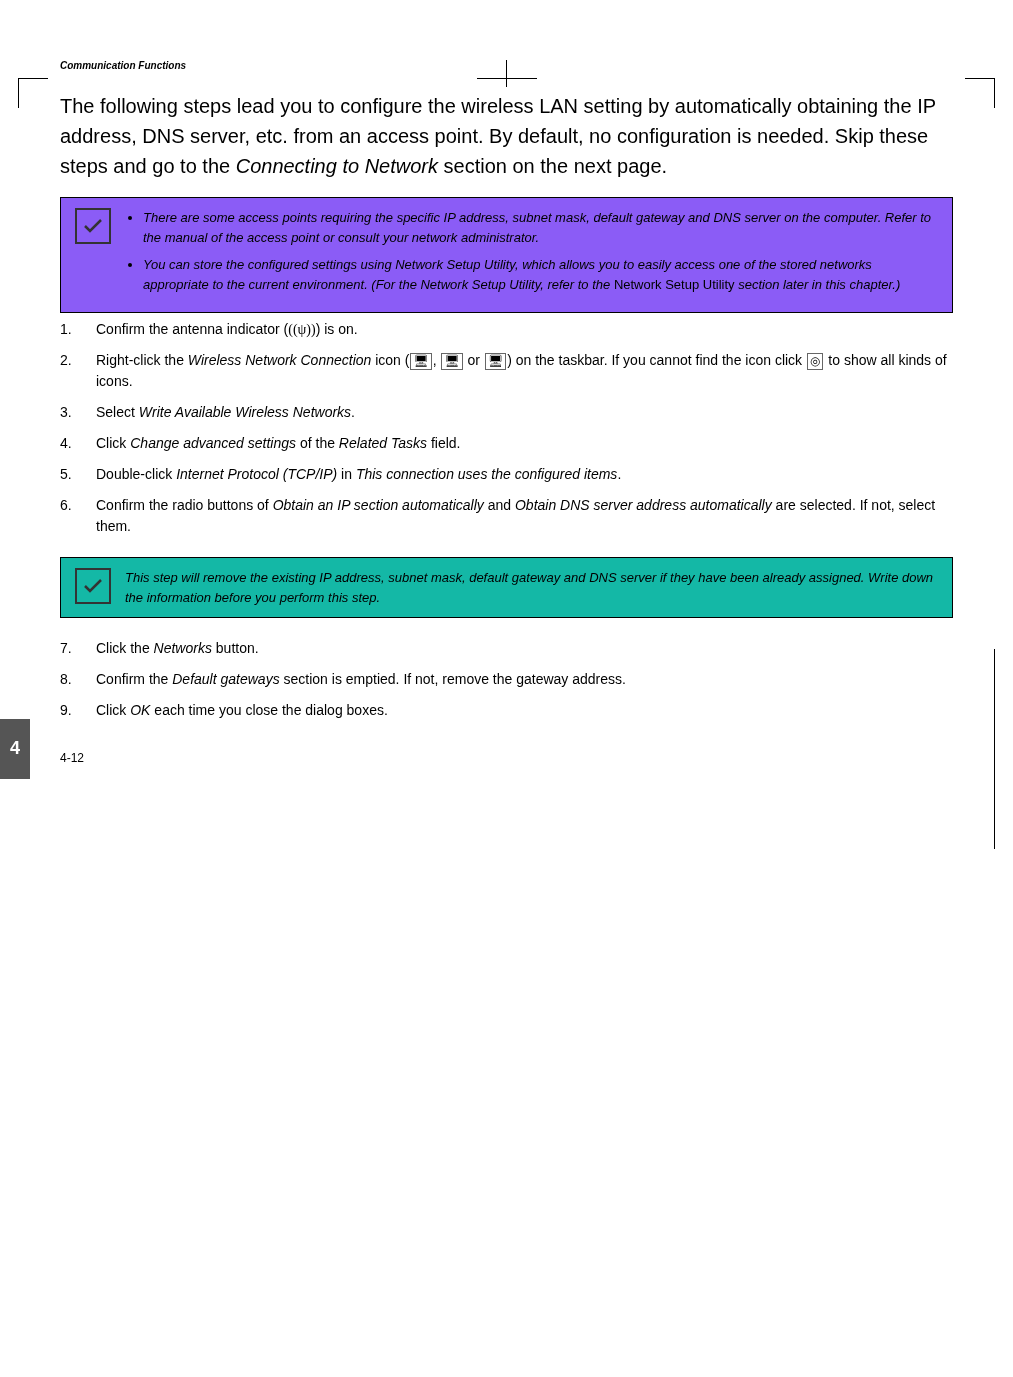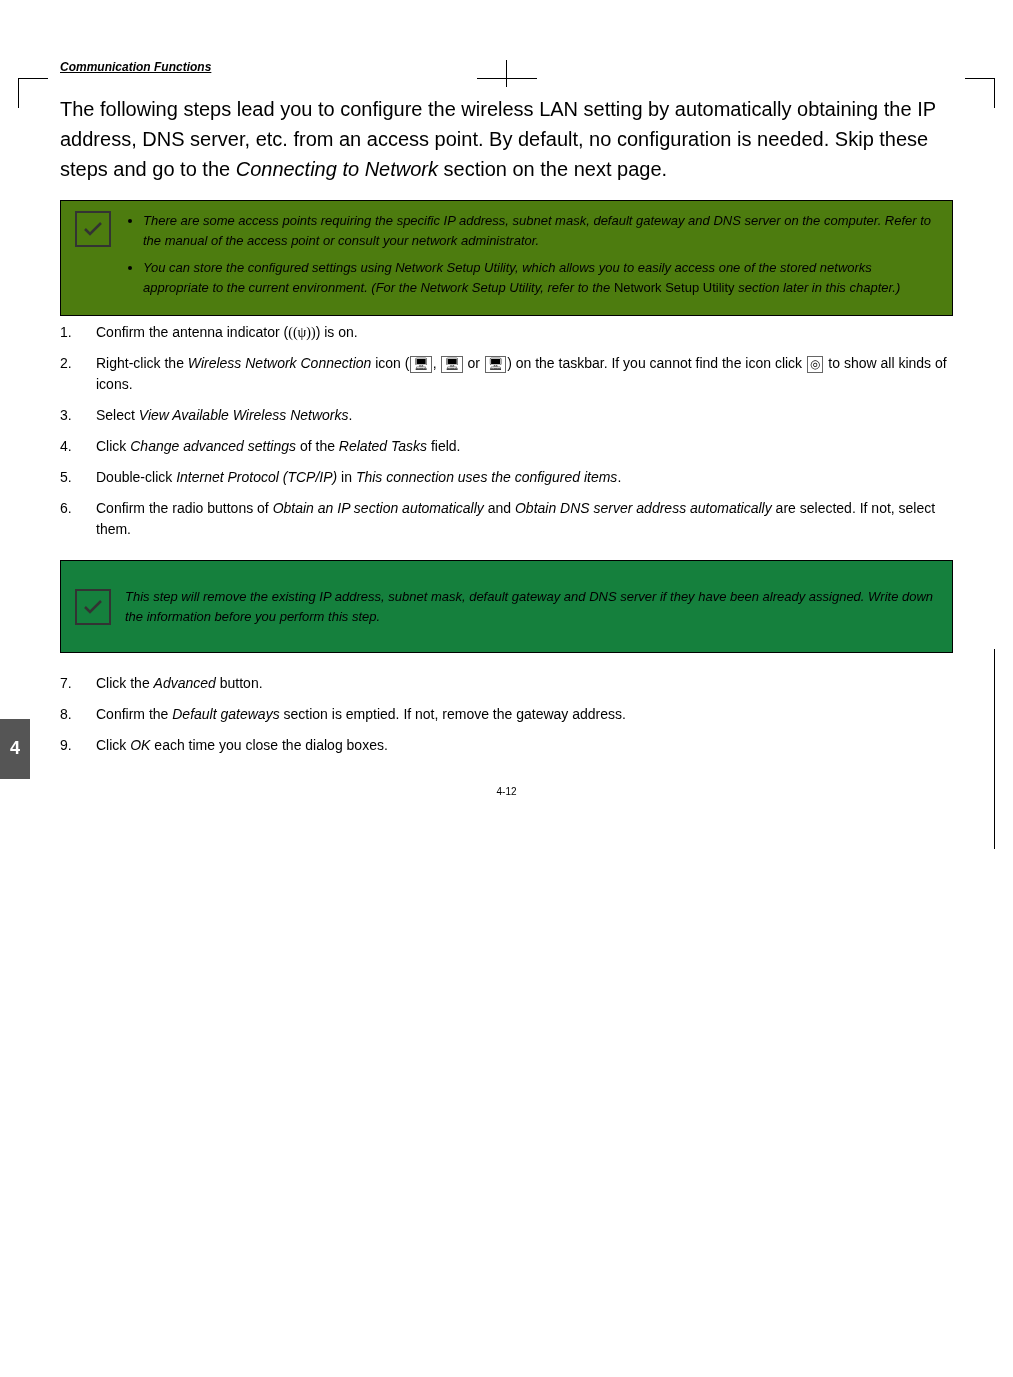--- a/index.html
+++ b/index.html
@@ -84,22 +84,21 @@
     .content-area {
       margin-left: 60px;
       margin-right: 60px;
       margin-top: 60px;
       padding-bottom: 60px;
     }
 
     .section-header {
       font-style: italic;
       font-weight: bold;
-      font-size: 12px;
-      text-decoration: underline;
+      font-size: 10px;
       margin-bottom: 20px;
     }
 
     .subsection-title {
       font-weight: bold;
       font-size: 16px;
       margin-bottom: 12px;
     }
 
     .body-text {
@@ -107,21 +106,21 @@
       line-height: 1.5;
       margin-bottom: 16px;
     }
 
     .note-box {
       display: flex;
       align-items: flex-start;
       border: 1px solid #000;
       padding: 10px 14px;
       margin: 6px 0;
-      background: #4d7c0f;
+      background: #8b5cf6;
     }
 
     .note-icon {
       min-width: 36px;
       width: 36px;
       height: 36px;
       border: 2px solid #333;
       display: flex;
       align-items: center;
       justify-content: center;
@@ -180,32 +179,32 @@
       display: inline-block;
       font-size: 12px;
       border: 1px solid #666;
       padding: 0 2px;
       vertical-align: middle;
       line-height: 1.3;
       margin: 0 1px;
     }
 
     .page-number {
-      text-align: center;
+      text-align: left;
       margin-top: 30px;
-      font-size: 10px;
+      font-size: 12px;
     }
 
     .note-box-small {
       display: flex;
-      align-items: center;
+      align-items: flex-start;
       border: 1px solid #000;
-      padding: 26px 14px;
+      padding: 10px 14px;
       margin: 20px 0;
-      background: #15803d;
+      background: #14b8a6;
     }
 
     .note-content-plain {
       font-size: 13px;
       font-style: italic;
       line-height: 1.5;
     }
   </style>
 </head>
 <body>
@@ -266,21 +265,21 @@
       <li>
         <span class="step-num">2.</span>
         <span class="step-text">
           Right-click the <em>Wireless Network Connection</em> icon (<span class="icon-inline">🖥</span>, <span class="icon-inline">🖥</span> or <span class="icon-inline">🖥</span>) on the taskbar. If you cannot find the icon click <span class="icon-inline">◎</span> to show all kinds of icons.
         </span>
       </li>
 
       <li>
         <span class="step-num">3.</span>
         <span class="step-text">
-          Select <em>View Available Wireless Networks</em>.
+          Select <em>Write Available Wireless Networks</em>.
         </span>
       </li>
 
       <li>
         <span class="step-num">4.</span>
         <span class="step-text">
           Click <em>Change advanced settings</em> of the <em>Related Tasks</em> field.
         </span>
       </li>
 
@@ -308,21 +307,21 @@
       <div class="note-content-plain">
         <span>This step will remove the existing IP address, subnet mask, default gateway and DNS server if they have been already assigned. Write down the information before you perform this step.</span>
       </div>
     </div>
 
     <ol class="steps-list">
 
       <li>
         <span class="step-num">7.</span>
         <span class="step-text">
-          Click the <em>Advanced</em> button.
+          Click the <em>Networks</em> button.
         </span>
       </li>
 
       <li>
         <span class="step-num">8.</span>
         <span class="step-text">
           Confirm the <em>Default gateways</em> section is emptied. If not, remove the gateway address.
         </span>
       </li>
 

